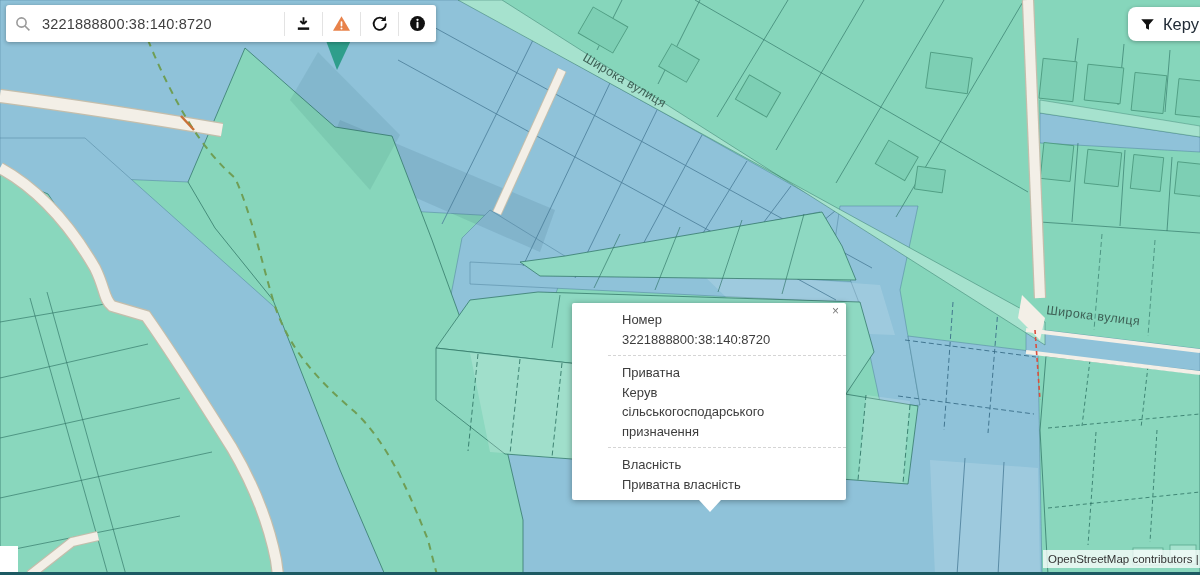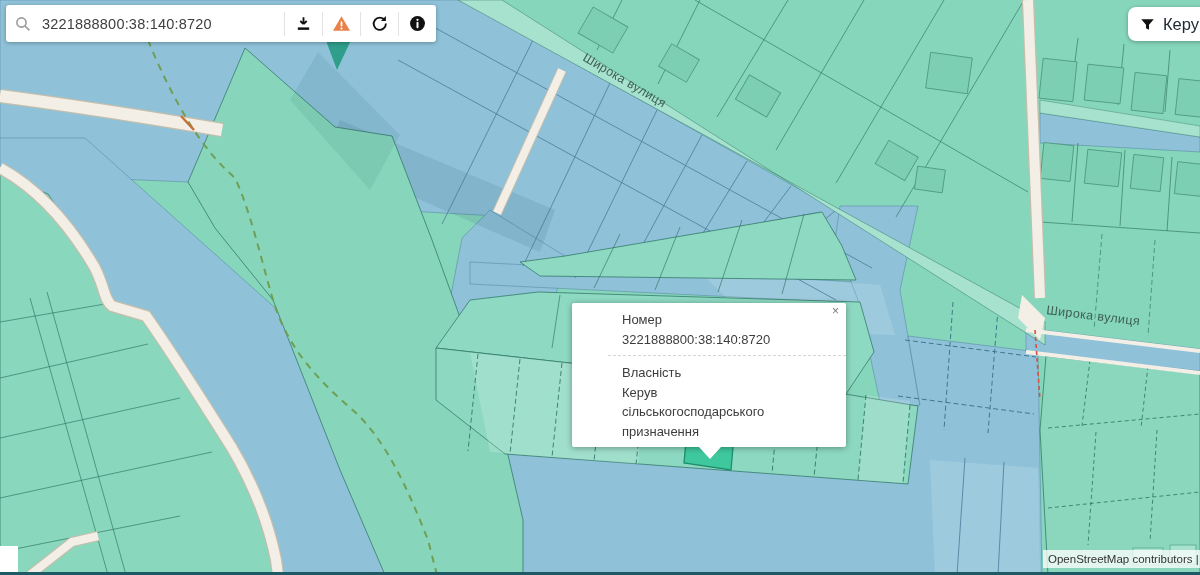--- a/index.html
+++ b/index.html
@@ -259,21 +259,24 @@
     </svg>
     <span>Керув</span>
   </div>
 
   <div class="popup">
     <span class="popup-close">×</span>
     <div class="popup-row">
       <span class="popup-label">Номер</span><span class="popup-value">3221888800:38:140:8720</span>
     </div>
     <div class="popup-row">
-      <span class="popup-label">Власність</span><span class="popup-value">Керув сільськогосподарського призначення</span>
+      <span class="popup-label">Приватна</span><span class="popup-value">Керув сільськогосподарського призначення</span>
+    </div>
+    <div class="popup-row">
+      <span class="popup-label">Власність</span><span class="popup-value">Приватна власність</span>
     </div>
     <div class="popup-tail"></div>
   </div>
 
   <div class="attribution">
     <span>OpenStreetMap contributors |</span>
   </div>
 
 </div>
 

